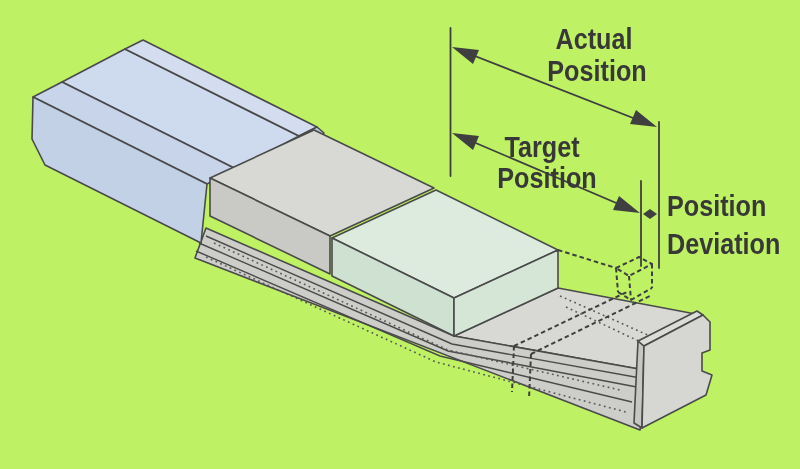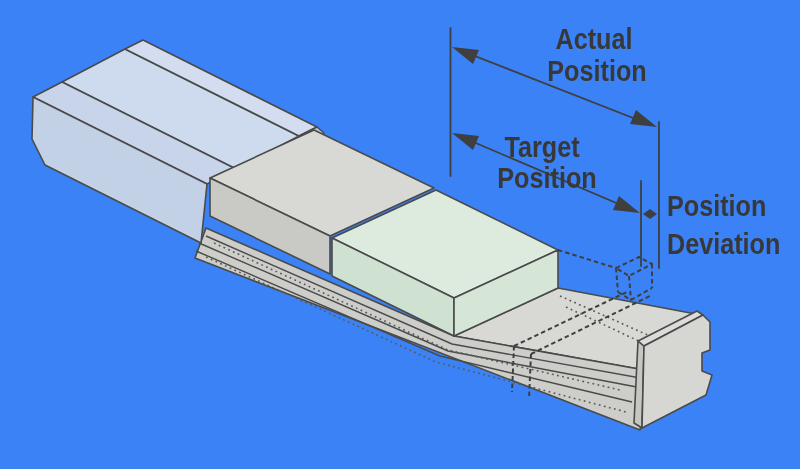--- a/index.html
+++ b/index.html
@@ -1,17 +1,17 @@
 <!DOCTYPE html>
 <html><head>
 <meta charset="utf-8">
 <style>
   html,body { margin:0; padding:0; background:#ffffff; }
   .stage {
-    position:relative; width:800px; height:469px; background:#3b82f6;
+    position:relative; width:800px; height:469px; background:#bef264;
     overflow:hidden; font-family:"Liberation Sans", sans-serif;
   }
   svg { display:block; }
   .lbl {
     font-family:"Liberation Sans", sans-serif;
     font-weight:bold;
     font-size:30px;
     fill:#383838;
   }
   .outline { stroke:#4a4a4a; stroke-width:1.6; stroke-linejoin:round; }

